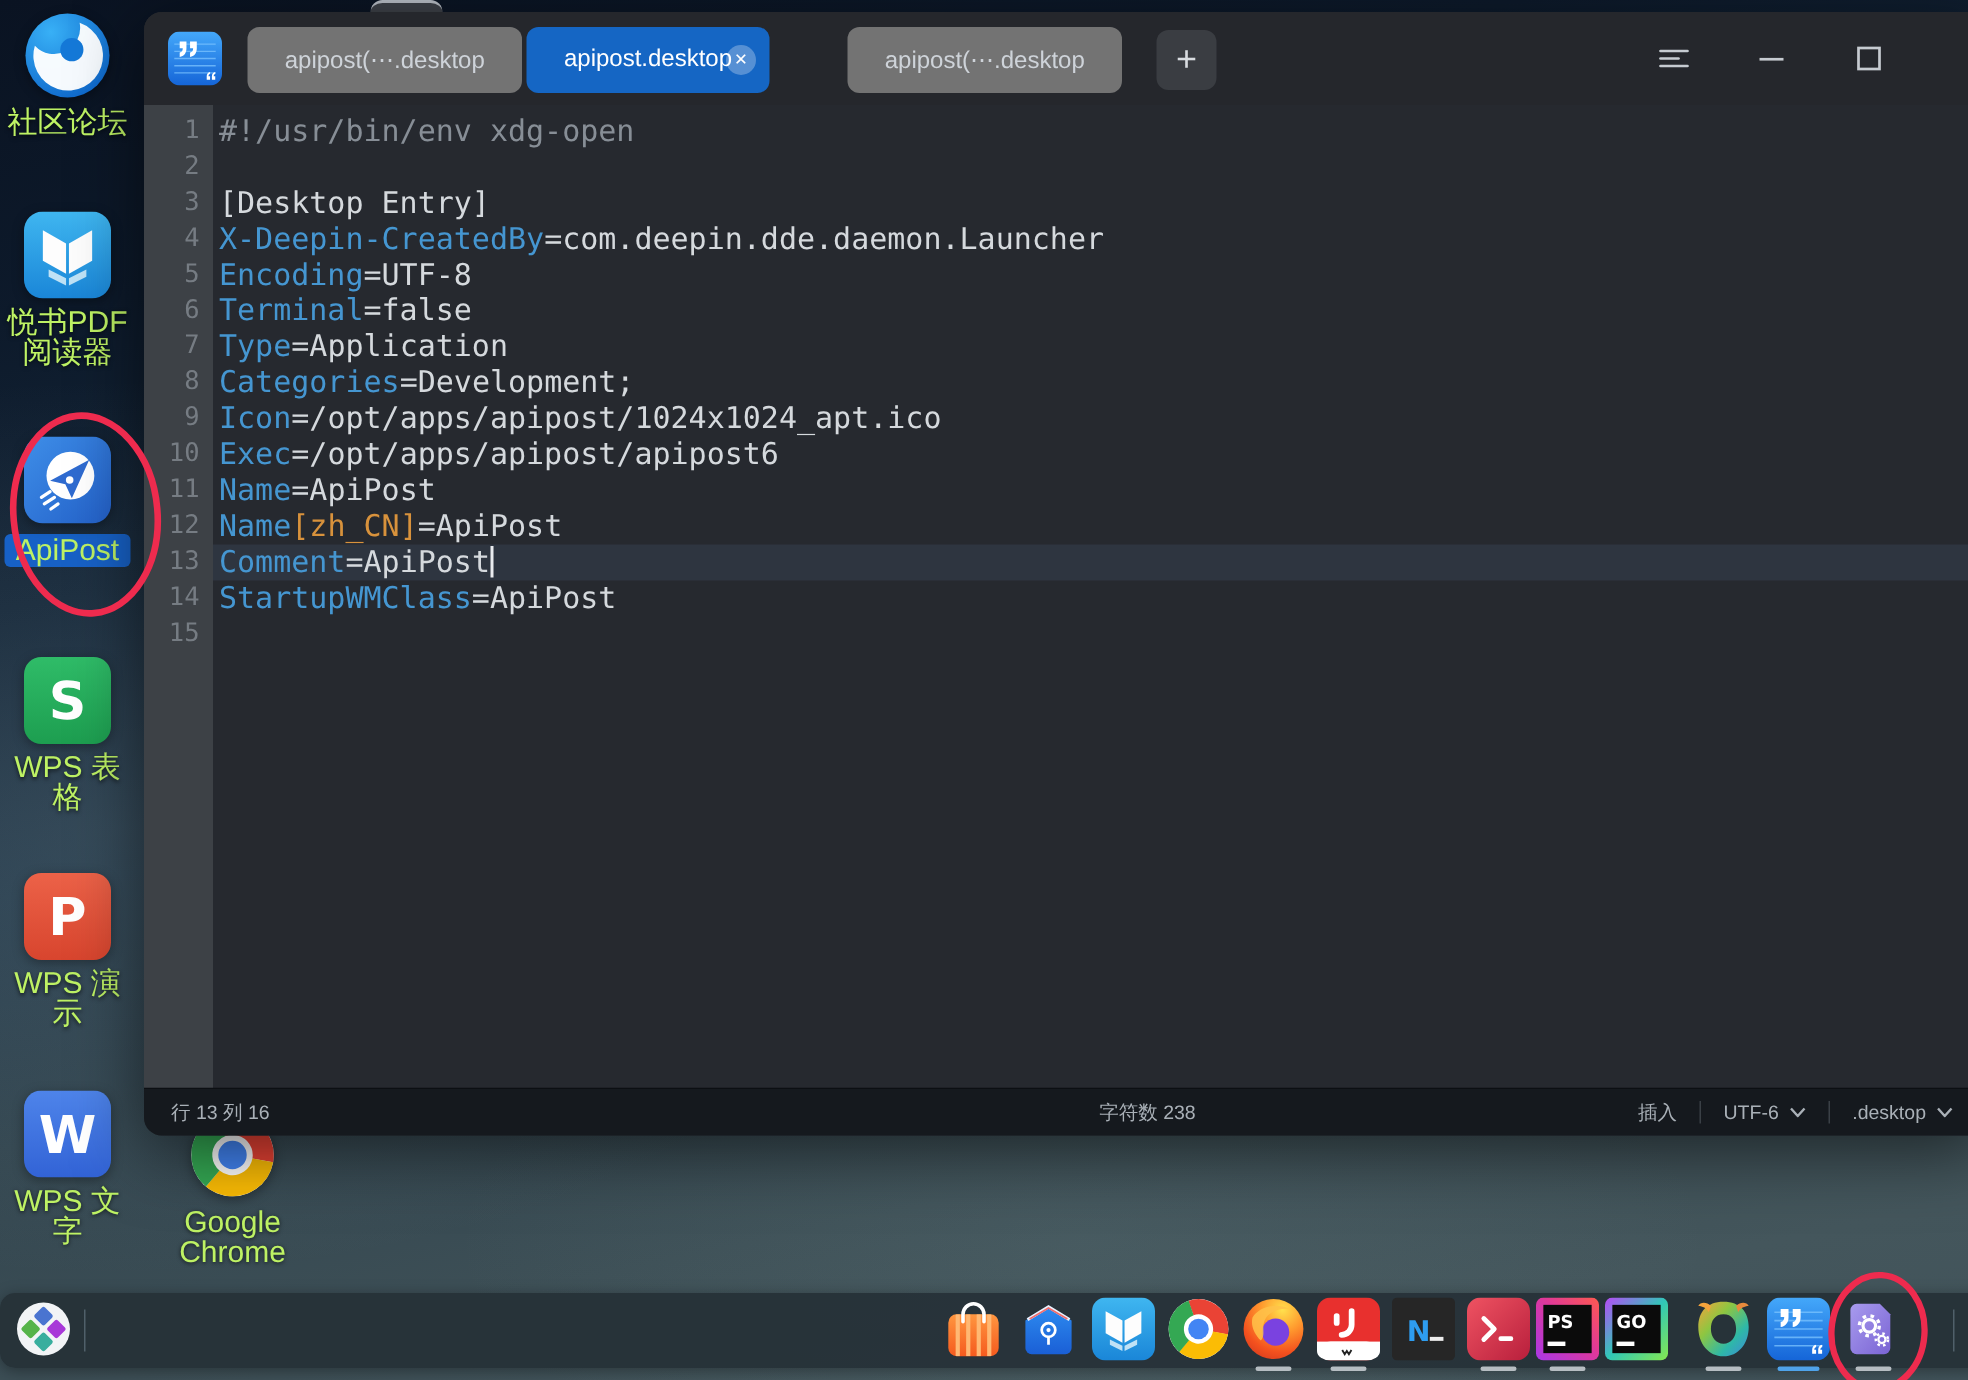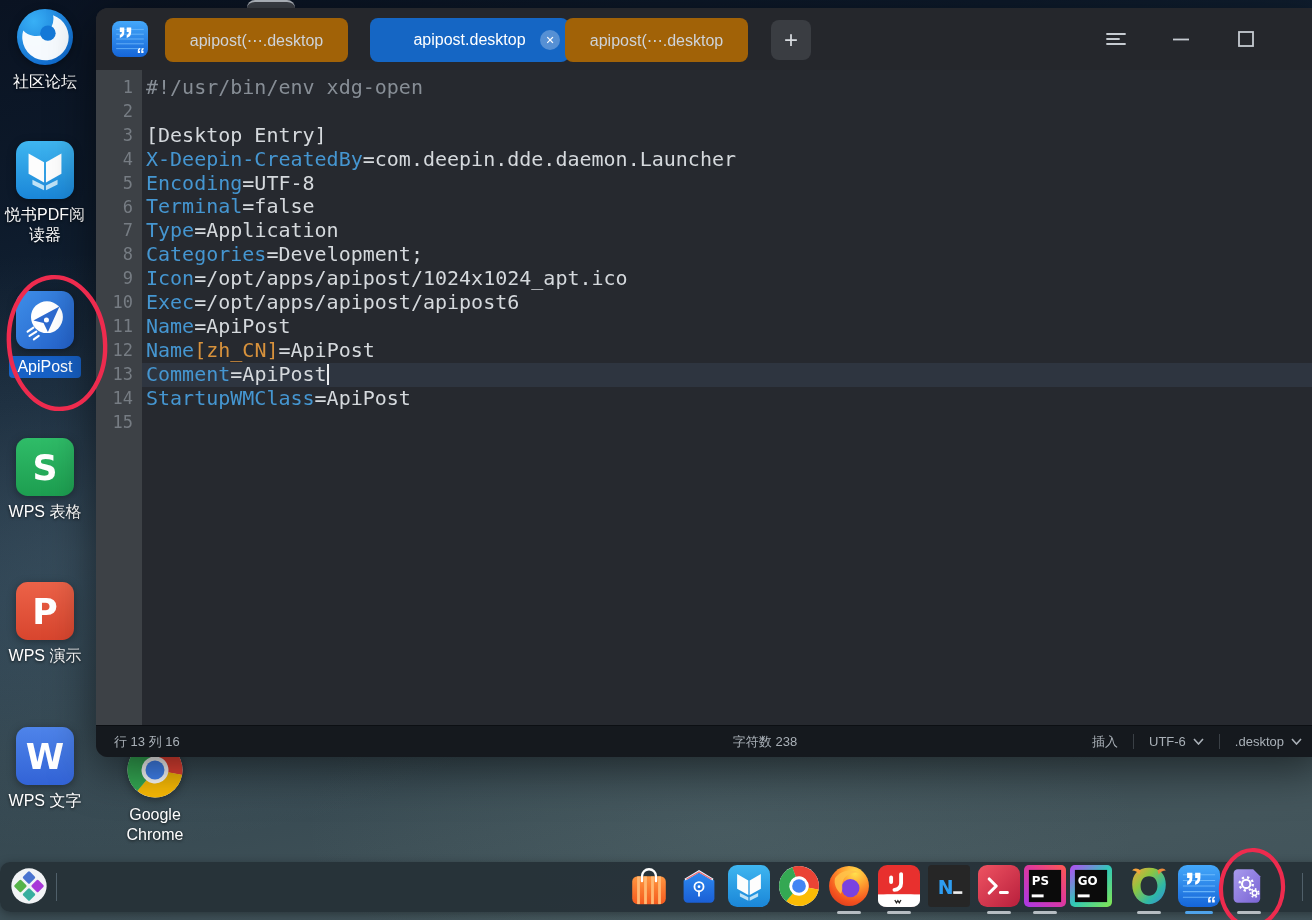--- a/index.html
+++ b/index.html
@@ -7,33 +7,33 @@
     font-family:"Liberation Sans","DejaVu Sans",sans-serif;-webkit-font-smoothing:antialiased;}
   .wallpaper{position:absolute;inset:0;
     background:
       radial-gradient(900px 500px at 6% 60%, rgba(160,178,182,.16), transparent 60%),
       radial-gradient(700px 300px at 55% 90%, rgba(130,158,158,.12), transparent 60%),
       linear-gradient(168deg,#0a1322 0%,#0d1a2b 18%,#142638 34%,#23394a 50%,#32454f 64%,#3d4f56 78%,#44565c 90%,#41535a 100%);}
   
   .dicon{position:absolute;width:90px;text-align:center;cursor:default;}
   .dicon .glyph{width:58px;height:58px;margin:0 auto;}
   .dicon .glyph svg{width:100%;height:100%;display:block;filter:drop-shadow(0 2px 4px rgba(0,0,0,.35));}
-  .dicon .label{margin-top:6px;font-size:16px;line-height:20px;color:#ffffff;
+  .dicon .label{margin-top:6px;font-size:20px;line-height:20px;color:#bef264;
     text-shadow:0 1px 3px rgba(0,0,0,.7);}
   .dicon .label.sel{display:inline-block;background:#1761c6;border-radius:4px;padding:1px 8px;margin-top:7px;text-shadow:none;}
   
   .peek{position:absolute;left:247px;top:0;width:48px;height:9px;background:#3f434a;
     border-top:2px solid #bcc2ca;border-radius:8px 8px 0 0;}
   
   .win{position:absolute;left:96px;top:8px;width:1230px;height:749px;border-radius:12px;
     background:#26292f;box-shadow:0 10px 46px rgba(0,0,0,.55);}
   .tabbar{position:absolute;left:0;top:0;right:0;height:62px;background:#25272c;border-radius:12px 12px 0 0;}
   .appicon{position:absolute;left:16px;top:13px;width:36px;height:36px;}
   .appicon svg{width:100%;height:100%;}
-  .tab{position:absolute;top:10px;height:44px;border-radius:8px;background:#a16207;color:#ced3d9;
+  .tab{position:absolute;top:10px;height:44px;border-radius:8px;background:#737373;color:#ced3d9;
     font-size:16px;display:flex;align-items:center;justify-content:center;cursor:pointer;white-space:nowrap;}
   .tab.active{background:#1566c4;color:#fff;}
   .tab .closec{position:absolute;right:9px;top:12px;width:20px;height:20px;border-radius:50%;
     background:rgba(255,255,255,.28);color:#fff;font-size:11px;line-height:20px;text-align:center;}
   .newtab{position:absolute;top:12px;width:40px;height:40px;border:none;border-radius:8px;background:#3a3d42;
     color:#d8dce0;font-size:24px;line-height:38px;text-align:center;padding:0;cursor:pointer;}
   .ctrls{position:absolute;top:0;height:62px;right:0;}
   .cbtn{position:absolute;top:18px;width:26px;height:26px;color:#c6cbd1;cursor:pointer;}
   .cbtn svg{width:100%;height:100%;}
   
@@ -216,21 +216,21 @@
             </g>
             <g fill="#fff" transform="translate(59,59) rotate(180) scale(.5)">
               <path d="M13 11 h7.5 v7.5 c0 5.5 -2.7 8.7 -7.5 9.7 v-4.8 c2.4 -.7 3.4 -2.2 3.4 -4.9 h-3.4 z"></path>
               <path d="M24.5 11 h7.5 v7.5 c0 5.5 -2.7 8.7 -7.5 9.7 v-4.8 c2.4 -.7 3.4 -2.2 3.4 -4.9 h-3.4 z"></path>
             </g>
           </svg></div>
       <div id="tabs">
           <div class="tab" style="left: 69px; width: 183px;">
             <span>apipost(⋯.desktop</span>
           </div>
-          <div class="tab active" style="left: 274px; width: 199px;">
+          <div class="tab active" style="left: 255px; width: 162px;">
             <span>apipost.desktop</span>
             <span class="closec">✕</span>
           </div>
           <div class="tab" style="left: 469px; width: 183px;">
             <span>apipost(⋯.desktop</span>
           </div>
         </div>
       <button class="newtab" style="left:675px">+</button>
       <div class="ctrls">
         <div class="cbtn" style="right:197px">

